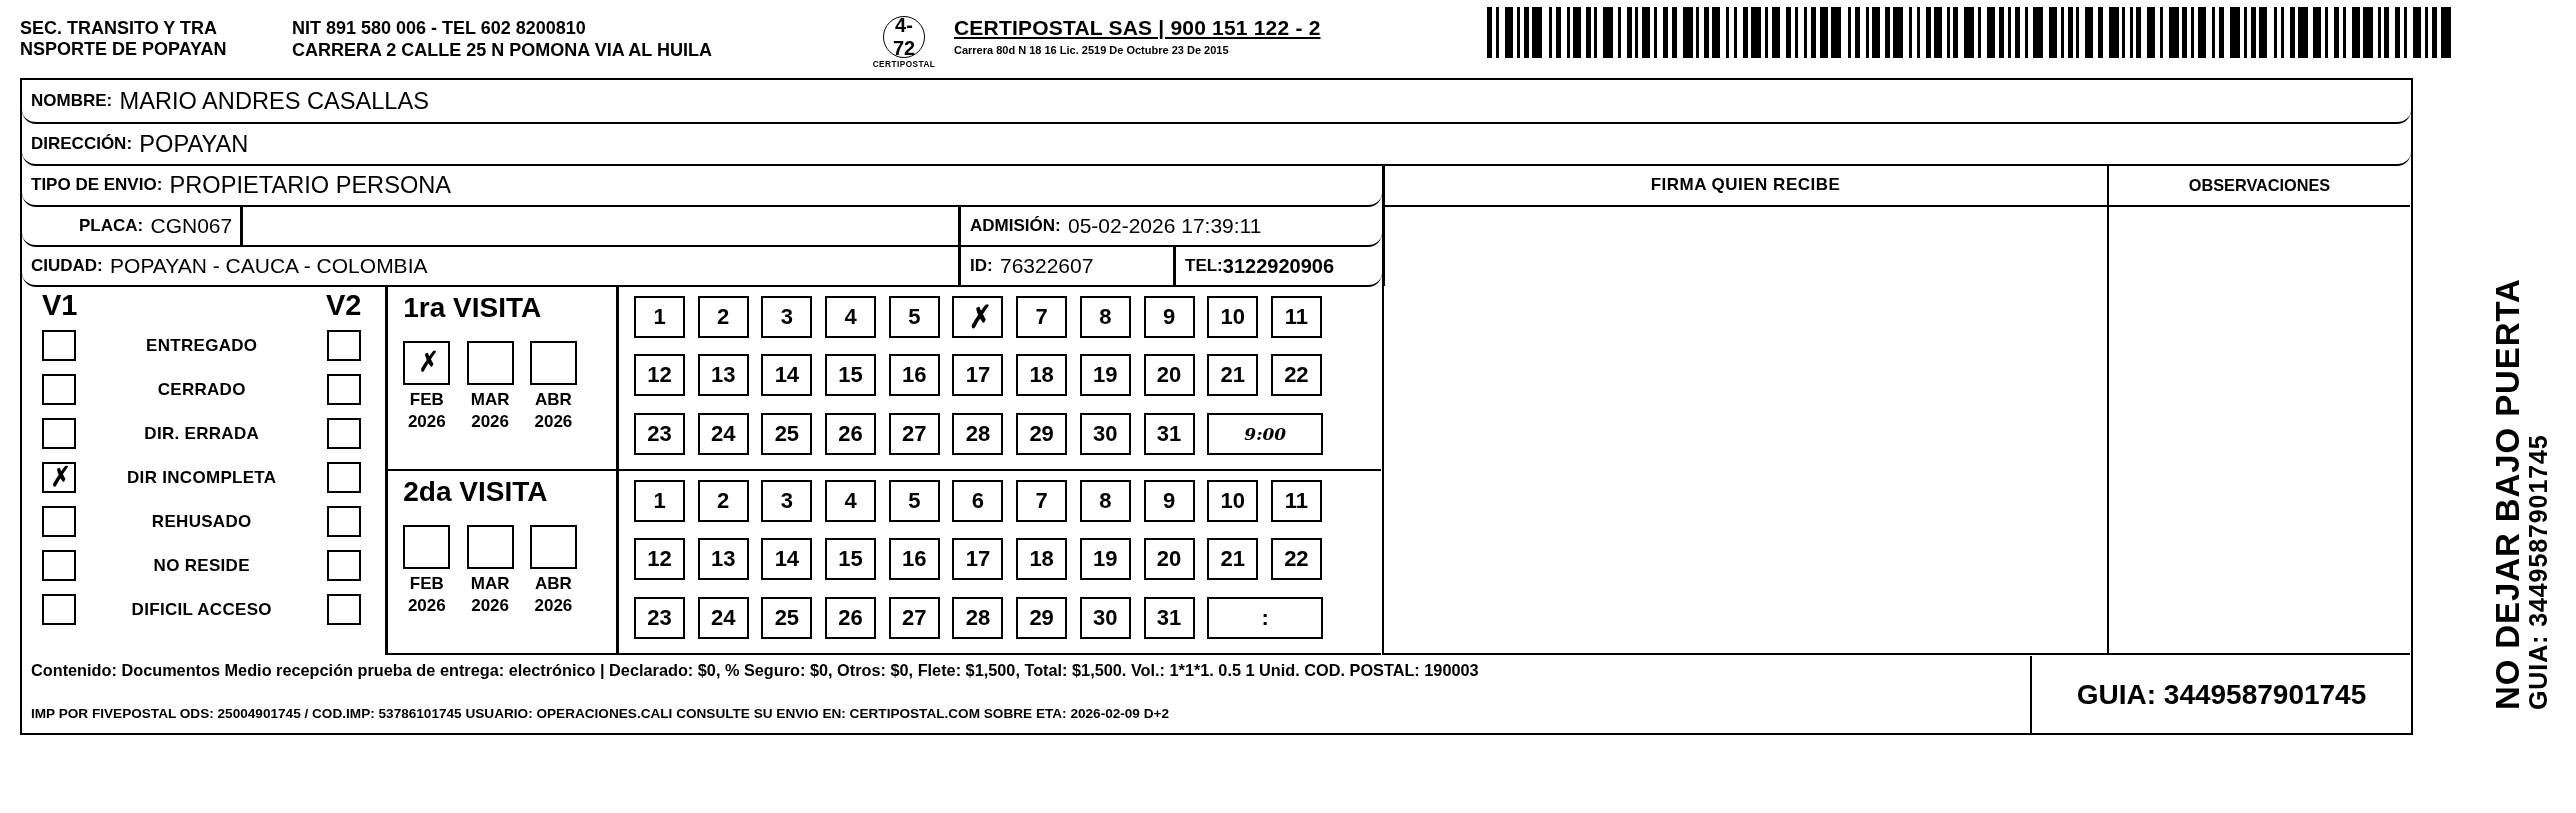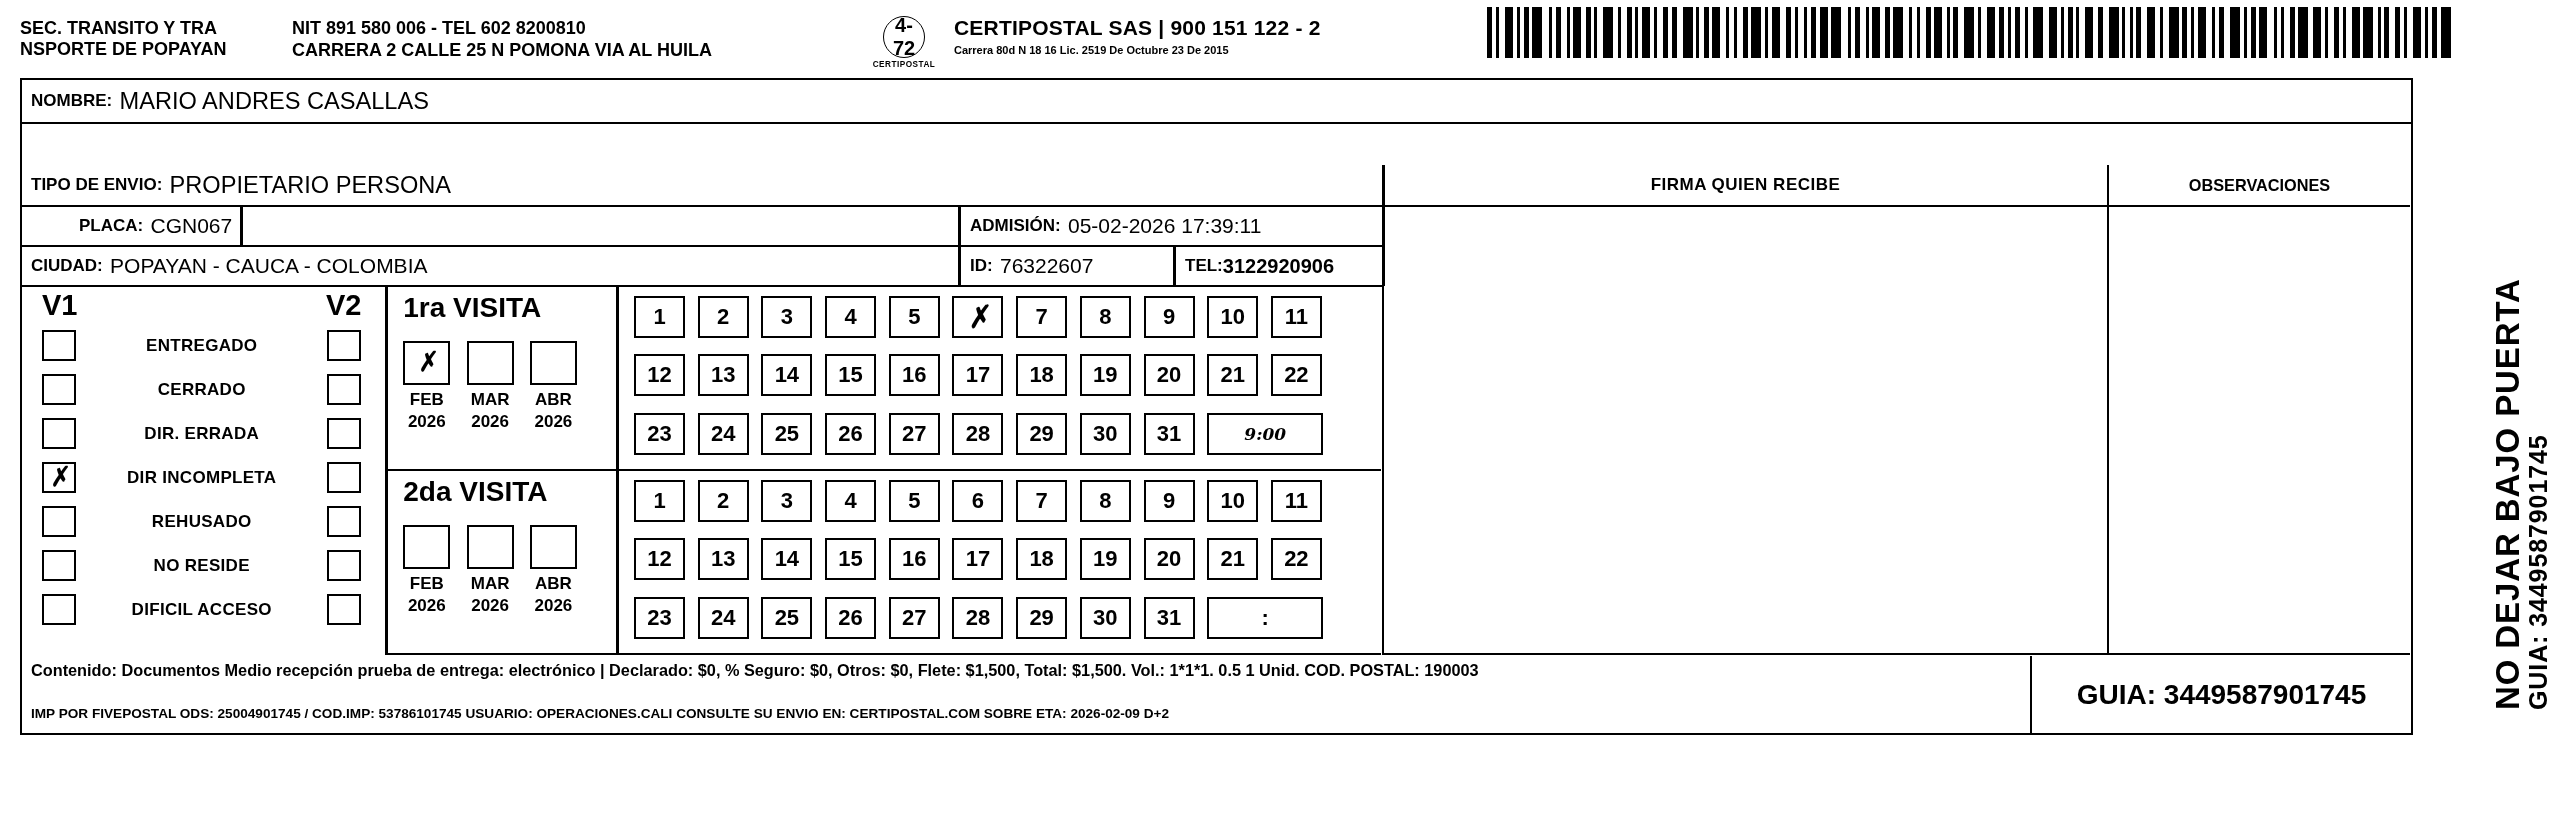--- a/index.html
+++ b/index.html
@@ -12,33 +12,33 @@
 
   
   .header{
     position:absolute;left:20px;top:12.7px;width:2438px;height:65px;
     display:flex;align-items:flex-start;
   }
   .hdr-col1{width:272px;font-size:18px;line-height:1.15;font-weight:bold;padding-top:5.4px;}
   .hdr-col2{width:562px;font-size:18px;line-height:1.2;font-weight:bold;padding-top:5.4px;}
   .hdr-logo{width:100px;text-align:center;padding-top:3.6px;}
   .hdr-col3{width:580px;padding-top:3.6px;}
-  .hdr-col3 .big{font-size:21px;font-weight:bold;letter-spacing:0.2px;}
+  .hdr-col3 .big{font-size:21px;font-weight:bold;letter-spacing:0.2px;text-decoration:underline;}
   .hdr-col3 .small{font-size:11px;font-weight:bold;margin-top:3.6px;}
   .barcode{position:absolute;left:1487px;top:7.3px;width:970px;height:51px;}
   .bar{position:absolute;top:0;height:51px;background:#000;}
 
   .logo-circ{
     width:40px;height:40px;border-radius:50%;border:1.8px solid #000;margin:0 auto;
     display:flex;align-items:center;justify-content:center;font-size:20px;font-weight:bold;
   }
   .logo-cap{font-size:8.2px;font-weight:bold;margin-top:1.8px;letter-spacing:0.5px;}
 
   
-  .row{position:absolute;left:0;box-sizing:border-box;border-bottom:2.7px solid #000;}
+  .row{position:absolute;left:0;box-sizing:border-box;border-bottom:2.7px solid #000;border-radius:14px;}
   .cellpad{padding-left:9px;display:flex;align-items:center;height:100%;}
   .lbl{font-size:17px;font-weight:bold;}
   .val{font-size:23.6px;font-weight:normal;margin-left:7.3px;font-family:"Liberation Sans",sans-serif;}
   .val-sm{font-size:21px;margin-left:7.3px;}
 
   .vsep{position:absolute;top:0;bottom:0;width:2.7px;background:#000;}
 
   
   .firma-head{position:absolute;box-sizing:border-box;border-left:2.7px solid #000;border-bottom:2.7px solid #000;
     display:flex;align-items:center;justify-content:center;font-size:17px;font-weight:bold;letter-spacing:0.5px;}
@@ -222,20 +222,26 @@
 
   <div class="frame">
 
     <div class="row" style="top:0;height:44px;width:100%;">
       <div class="cellpad">
         <span class="lbl">NOMBRE:</span>
         <span class="val">MARIO ANDRES CASALLAS</span>
       </div>
     </div>
 
+    <div class="row" style="top:44px;height:42px;width:100%;">
+      <div class="cellpad">
+        <span class="lbl">DIRECCIÓN:</span>
+        <span class="val">POPAYAN</span>
+      </div>
+    </div>
 
     <div class="row" style="top:85px;height:42px;width:1360px;">
       <div class="cellpad">
         <span class="lbl">TIPO DE ENVIO:</span>
         <span class="val">PROPIETARIO PERSONA</span>
       </div>
     </div>
 
     <div class="row" style="top:127px;height:40px;width:1360px;">
       <div style="position:absolute;left:0;top:0;height:100%;width:218px;padding-left:48px;">

